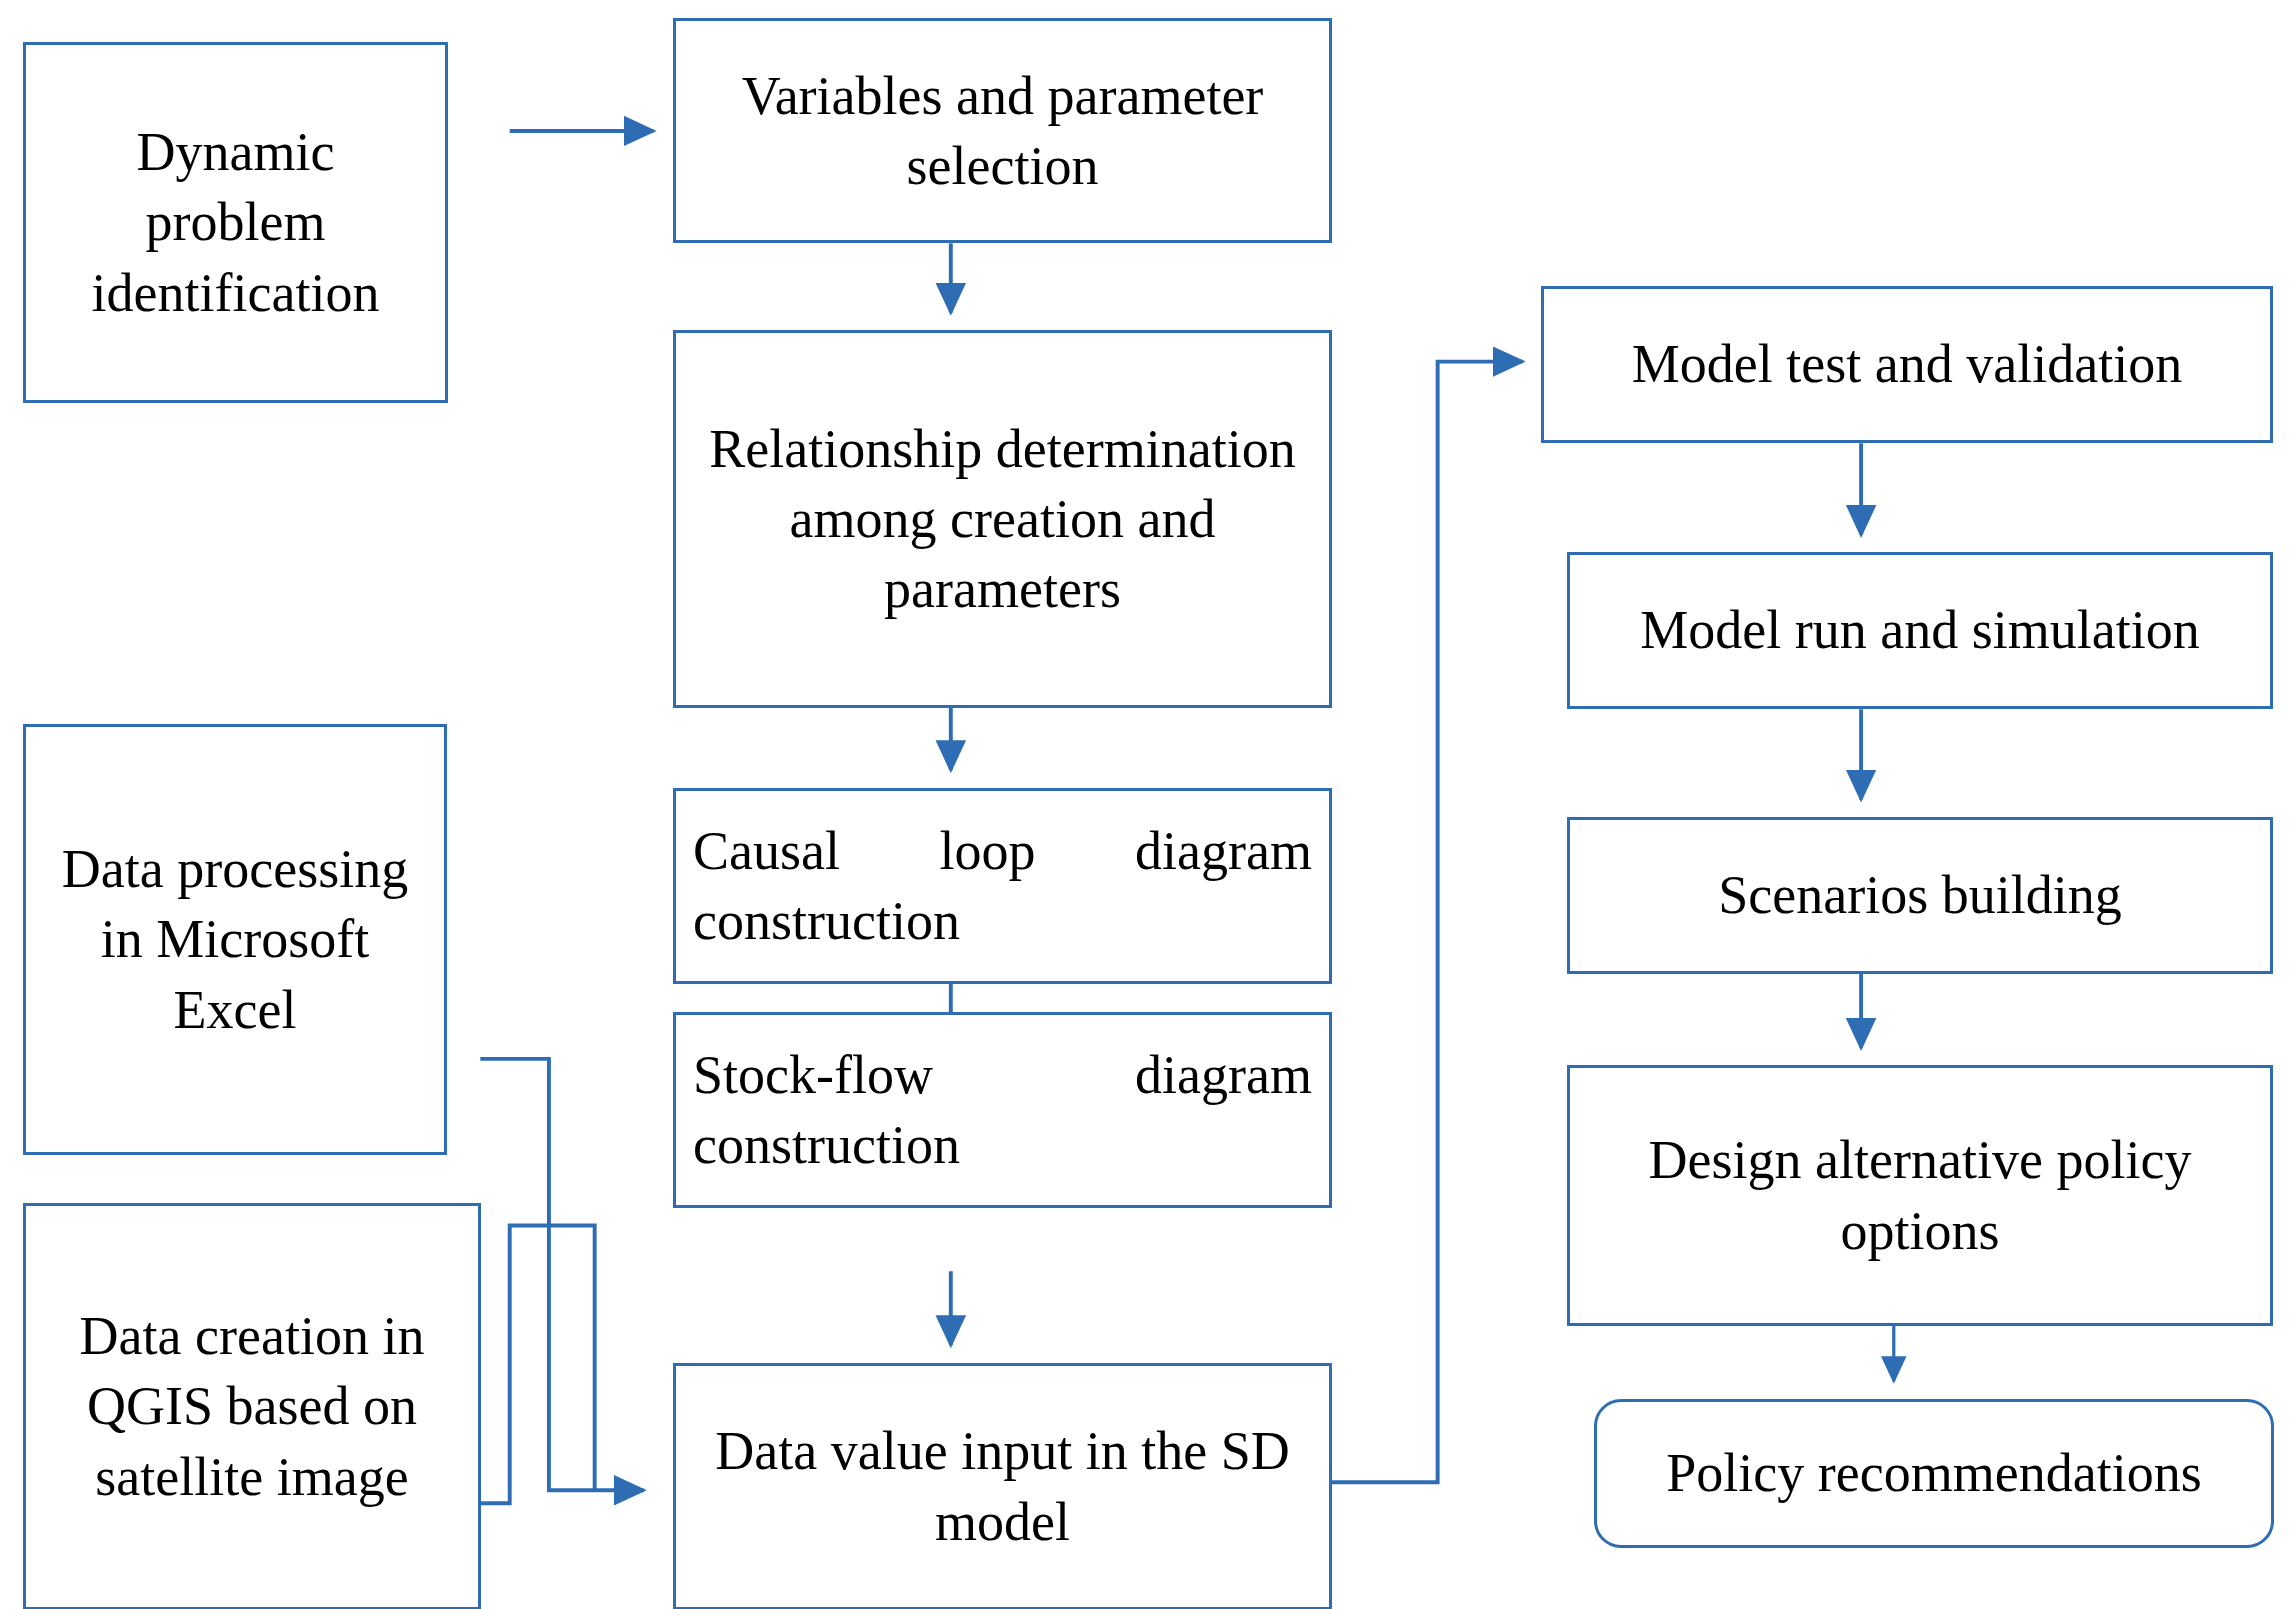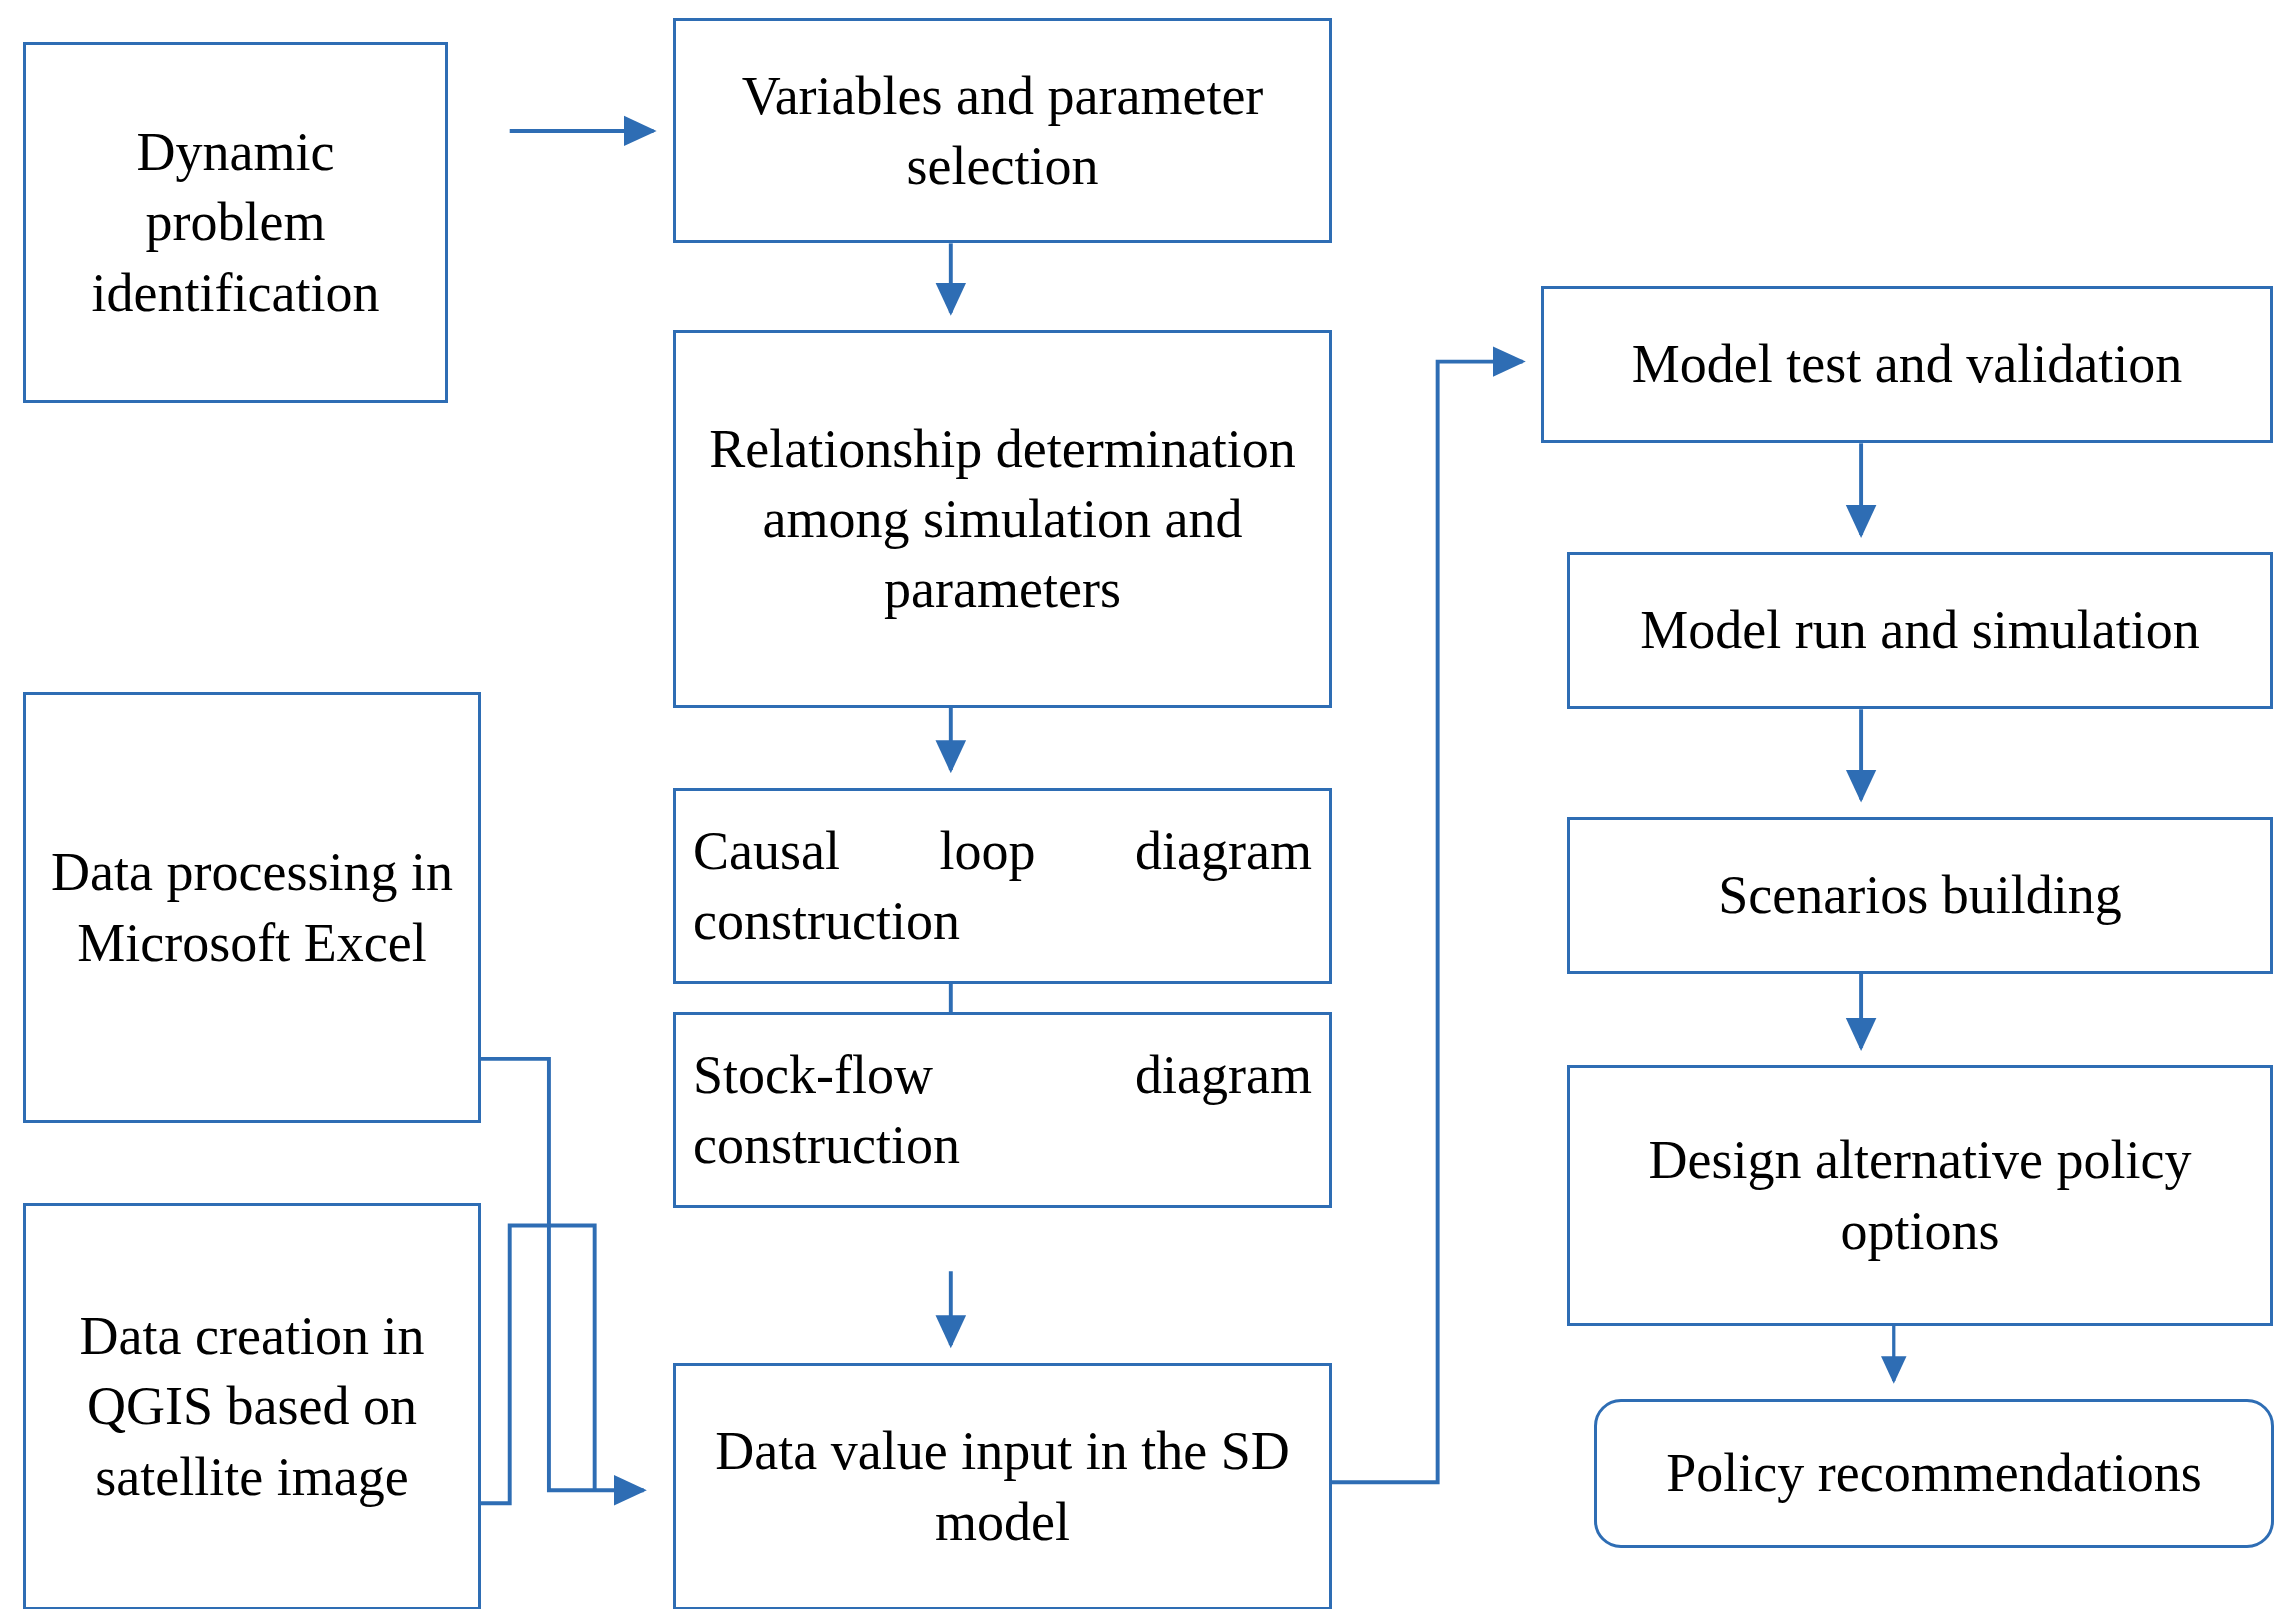--- a/index.html
+++ b/index.html
@@ -85,36 +85,36 @@
 
   <div class="node align-center" style="left:23px; top:42px; width:425px; height:361px;">
     <span class="txt">Dynamic problem identification</span>
   </div>
 
   <div class="node align-center" style="left:673px; top:18.3px; width:659px; height:225px;">
     <span class="txt">Variables and parameter selection</span>
   </div>
 
   <div class="node align-center" style="left:673px; top:330px; width:659px; height:378px;">
-    <span class="txt">Relationship determination among simulation and parameters</span>
+    <span class="txt">Relationship determination among creation and parameters</span>
   </div>
 
   <div class="node align-justify" style="left:673px; top:788px; width:659px; height:196px;">
     <span class="txt">Causal loop diagram construction</span>
   </div>
 
   <div class="node align-justify" style="left:673px; top:1012px; width:659px; height:196px;">
     <span class="txt">Stock-flow diagram construction</span>
   </div>
 
   <div class="node align-center" style="left:673px; top:1363px; width:659px; height:247px;">
     <span class="txt">Data value input in the SD model</span>
   </div>
 
-  <div class="node align-center" style="left:23px; top:692px; width:458px; height:431px;justify-content:flex-end;">
+  <div class="node align-center" style="left:23px; top:724px; width:424px; height:431px;justify-content:flex-end;">
     <span class="txt">Data processing in Microsoft Excel</span>
   </div>
 
   <div class="node align-center" style="left:23px; top:1203px; width:458px; height:407px;">
     <span class="txt">Data creation in QGIS based on satellite image</span>
   </div>
 
   <div class="node align-center" style="left:1541px; top:286px; width:732px; height:157px;">
     <span class="txt">Model test and validation</span>
   </div>

